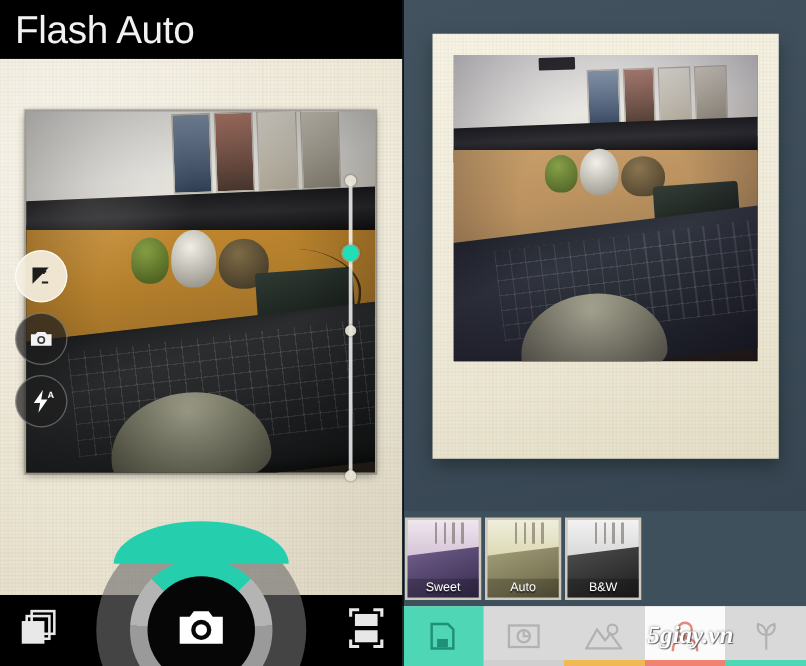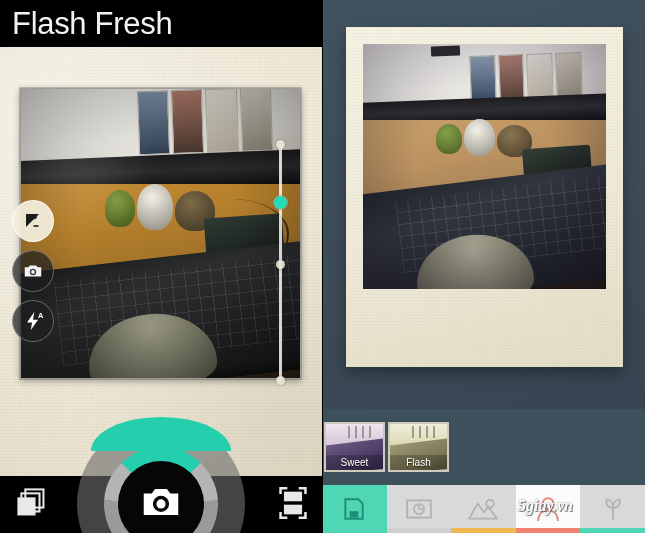--- a/index.html
+++ b/index.html
@@ -397,21 +397,21 @@
     width: 323px; height: 76px;
     background: #3f505d;
     display: flex;
     align-items: center;
     padding: 0 2px;
     gap: 3px;
     overflow: hidden;
   }
   .filter-item {
     position: relative;
-    width: 61px; height: 50px;
+    width: 61px; height: 66px;
     flex: 0 0 auto;
     cursor: pointer;
     background: #cfcabd;
     padding: 2px;
   }
   .filter-item.selected {
     box-shadow: 0 0 0 2px #4ad6b8;
     background: #9fd8cd;
   }
   .filter-thumb {
@@ -475,21 +475,21 @@
   }
   .tab svg { display: block; }
 
   .watermark {
     position: absolute;
     left: 196px;
     top: 497px;
     font-family: "Liberation Serif", serif;
     font-style: italic;
     font-weight: bold;
-    font-size: 16px;
+    font-size: 20px;
     color: #ffffff;
     text-shadow: 0 0 2px rgba(0,0,0,0.55), 1px 1px 0 rgba(90,90,90,0.7);
     z-index: 60;
     pointer-events: none;
     white-space: nowrap;
   }
 
   .divider {
     position: absolute;
     left: 322px; top: 0;
@@ -604,21 +604,21 @@
           <svg width="30" height="34" viewBox="0 0 26 30">
             <path d="M2 7 V2 h6 M18 2 h6 v5 M24 23 v5 h-6 M8 28 H2 v-5" fill="none" stroke="#e8e8e8" stroke-width="2.2"></path>
             <rect x="5" y="5" width="16" height="8.5" fill="#e8e8e8"></rect>
             <rect x="5" y="16.5" width="16" height="8.5" fill="#e8e8e8"></rect>
           </svg>
         </span>
       </div>
     </div>
 
     <div class="title-bar">
-      <div class="title-text">Flash Fresh</div>
+      <div class="title-text">Flash Auto</div>
     </div>
   </div>
 
   <div class="divider"></div>
 
   <div class="panel-right">
 
     <div class="editor-canvas">
       <div class="polaroid">
         <div class="polaroid-photo">
@@ -659,24 +659,32 @@
         <div class="filter-label">Sweet</div>
       </div>
 
 
       <div class="filter-item f-sunny">
         <div class="filter-thumb">
           <div class="ft-top"></div>
             <div class="ft-dots"></div>
             <div class="ft-bottom"></div>
         </div>
-        <div class="filter-label">Flash</div>
-      </div>
-
-
+        <div class="filter-label">Auto</div>
+      </div>
+
+
+      <div class="filter-item f-bw">
+        <div class="filter-thumb">
+          <div class="ft-top"></div>
+            <div class="ft-dots"></div>
+            <div class="ft-bottom"></div>
+        </div>
+        <div class="filter-label">B&amp;W</div>
+      </div>
     </div>
 
     <div class="tabbar">
 
       <div class="tab accent">
         <span>
           <svg width="26" height="26" viewBox="0 0 24 24">
             <path d="M4 3 h12 l4 4 v14 H4 Z" fill="none" stroke="#1f8f77" stroke-width="1.8"></path>
             <rect x="8" y="14" width="8" height="6" fill="#1f8f77"></rect>
           </svg>

